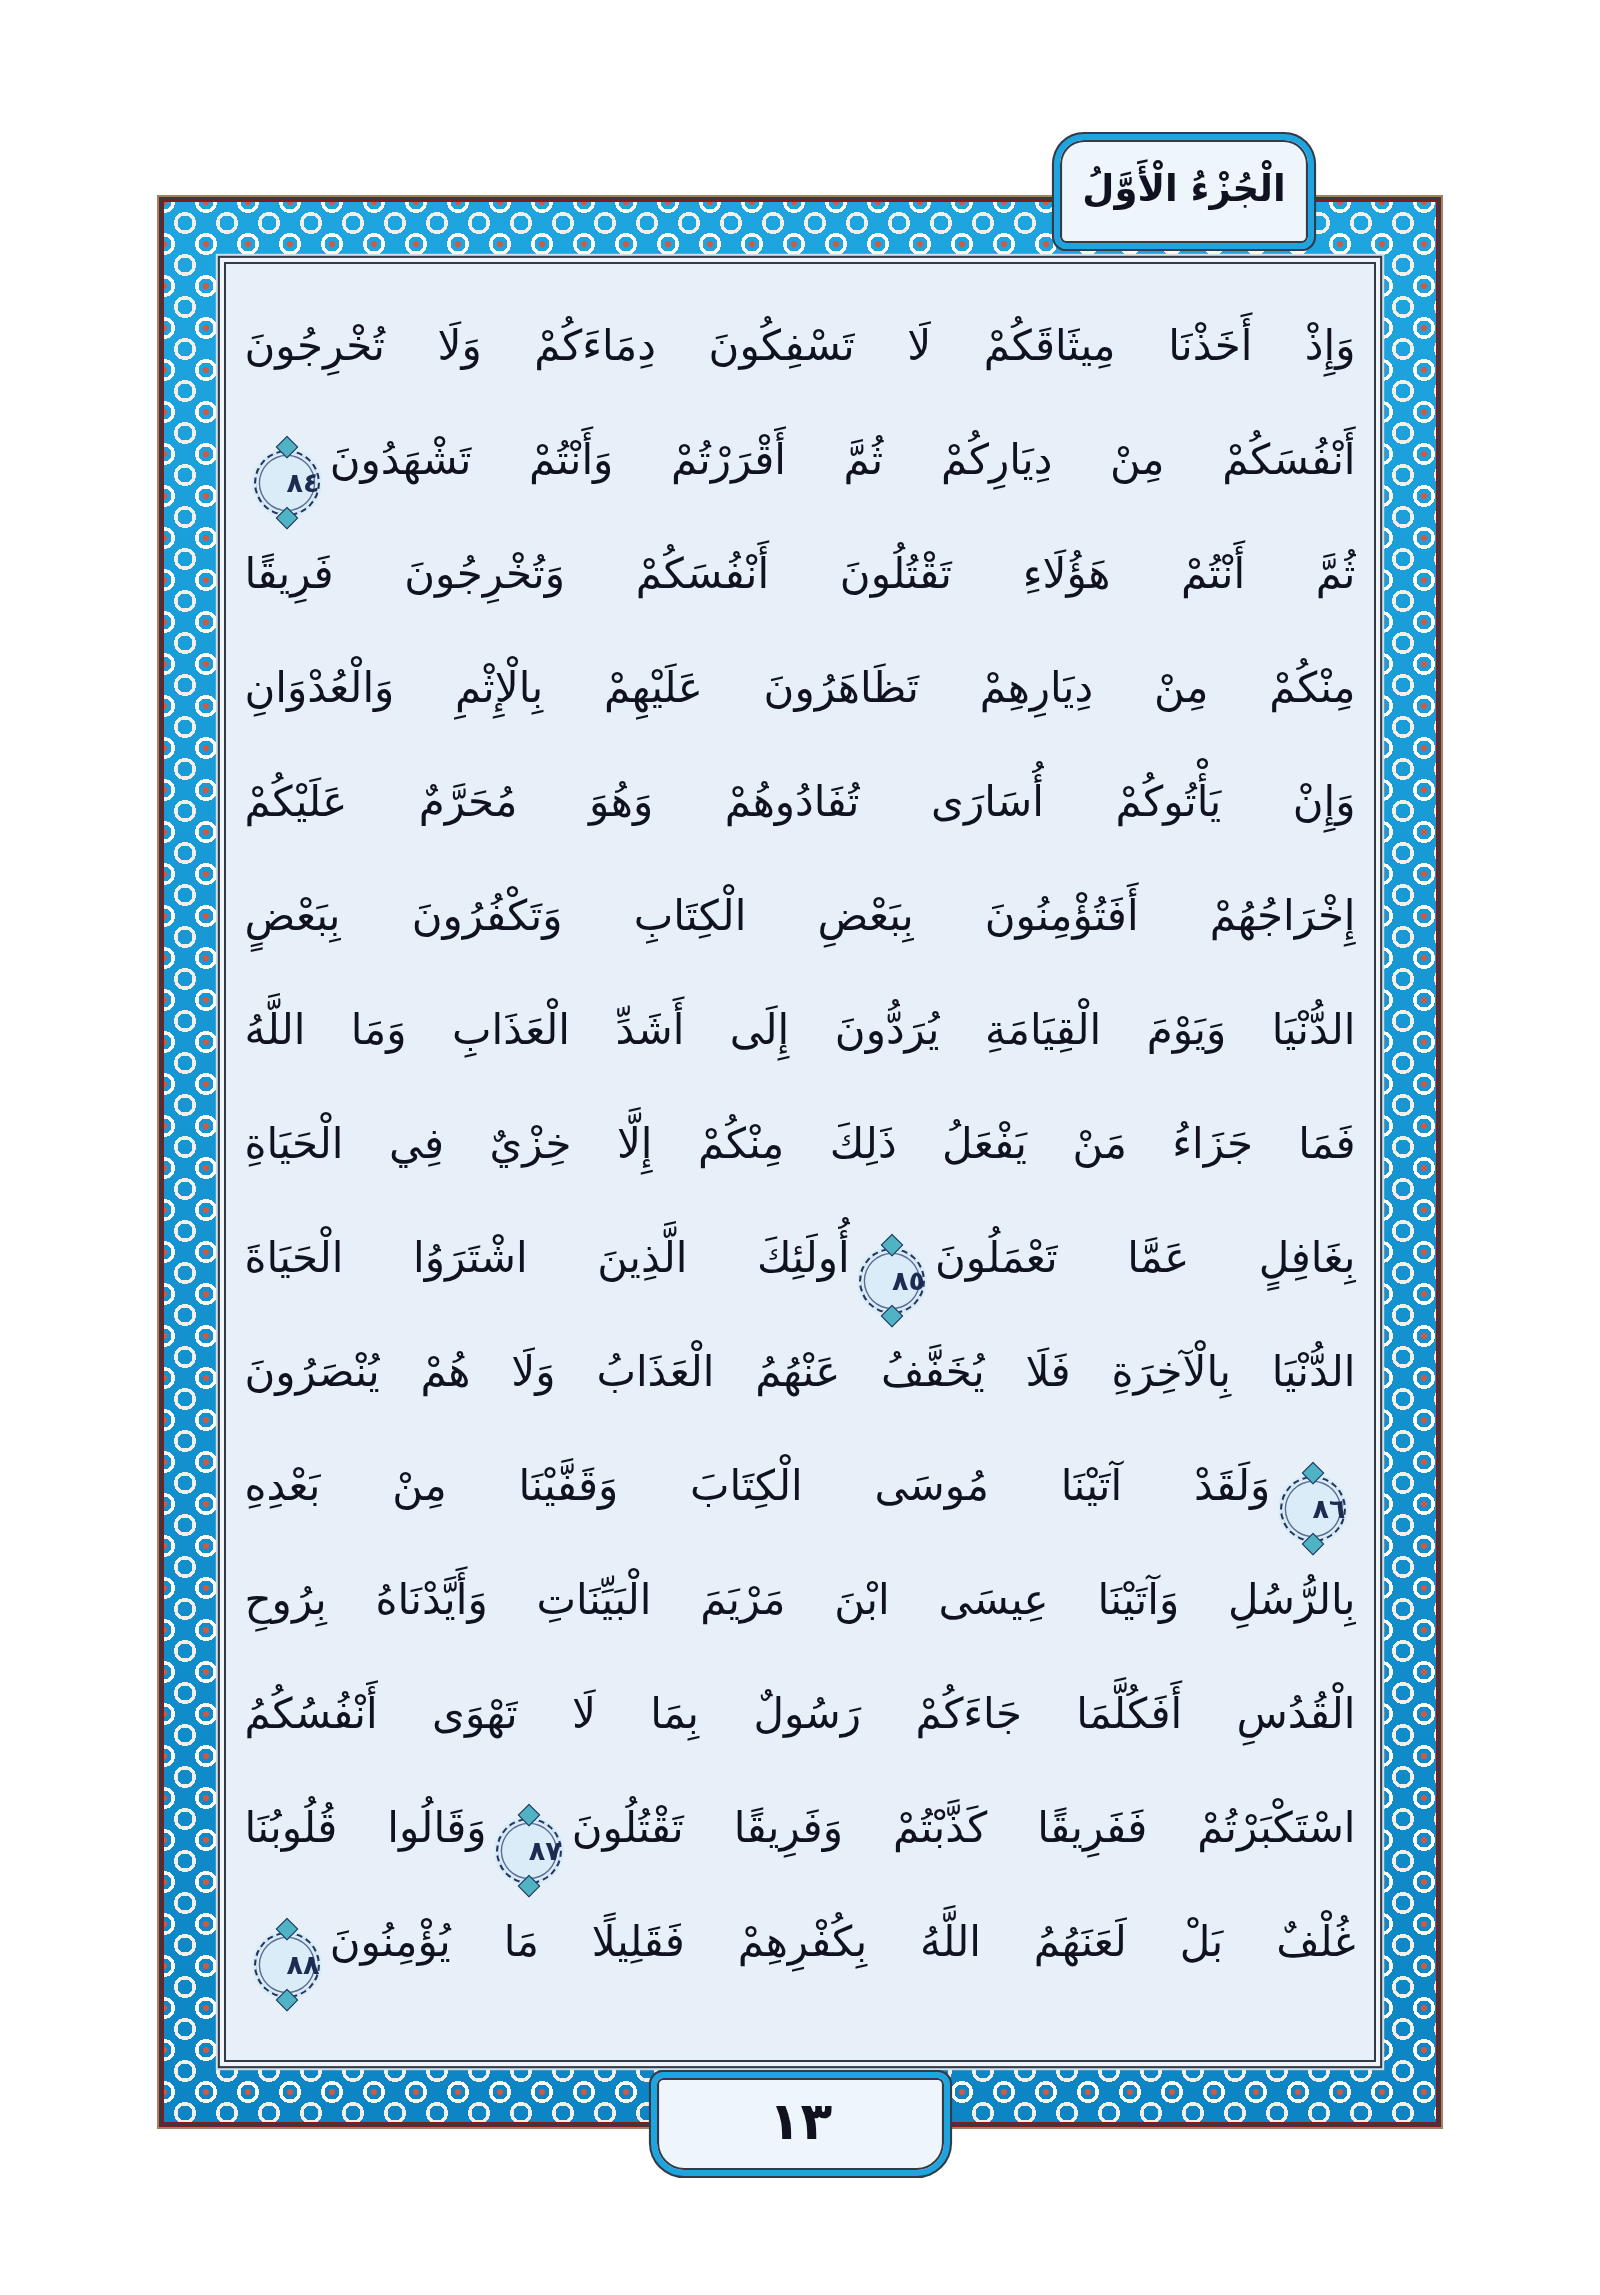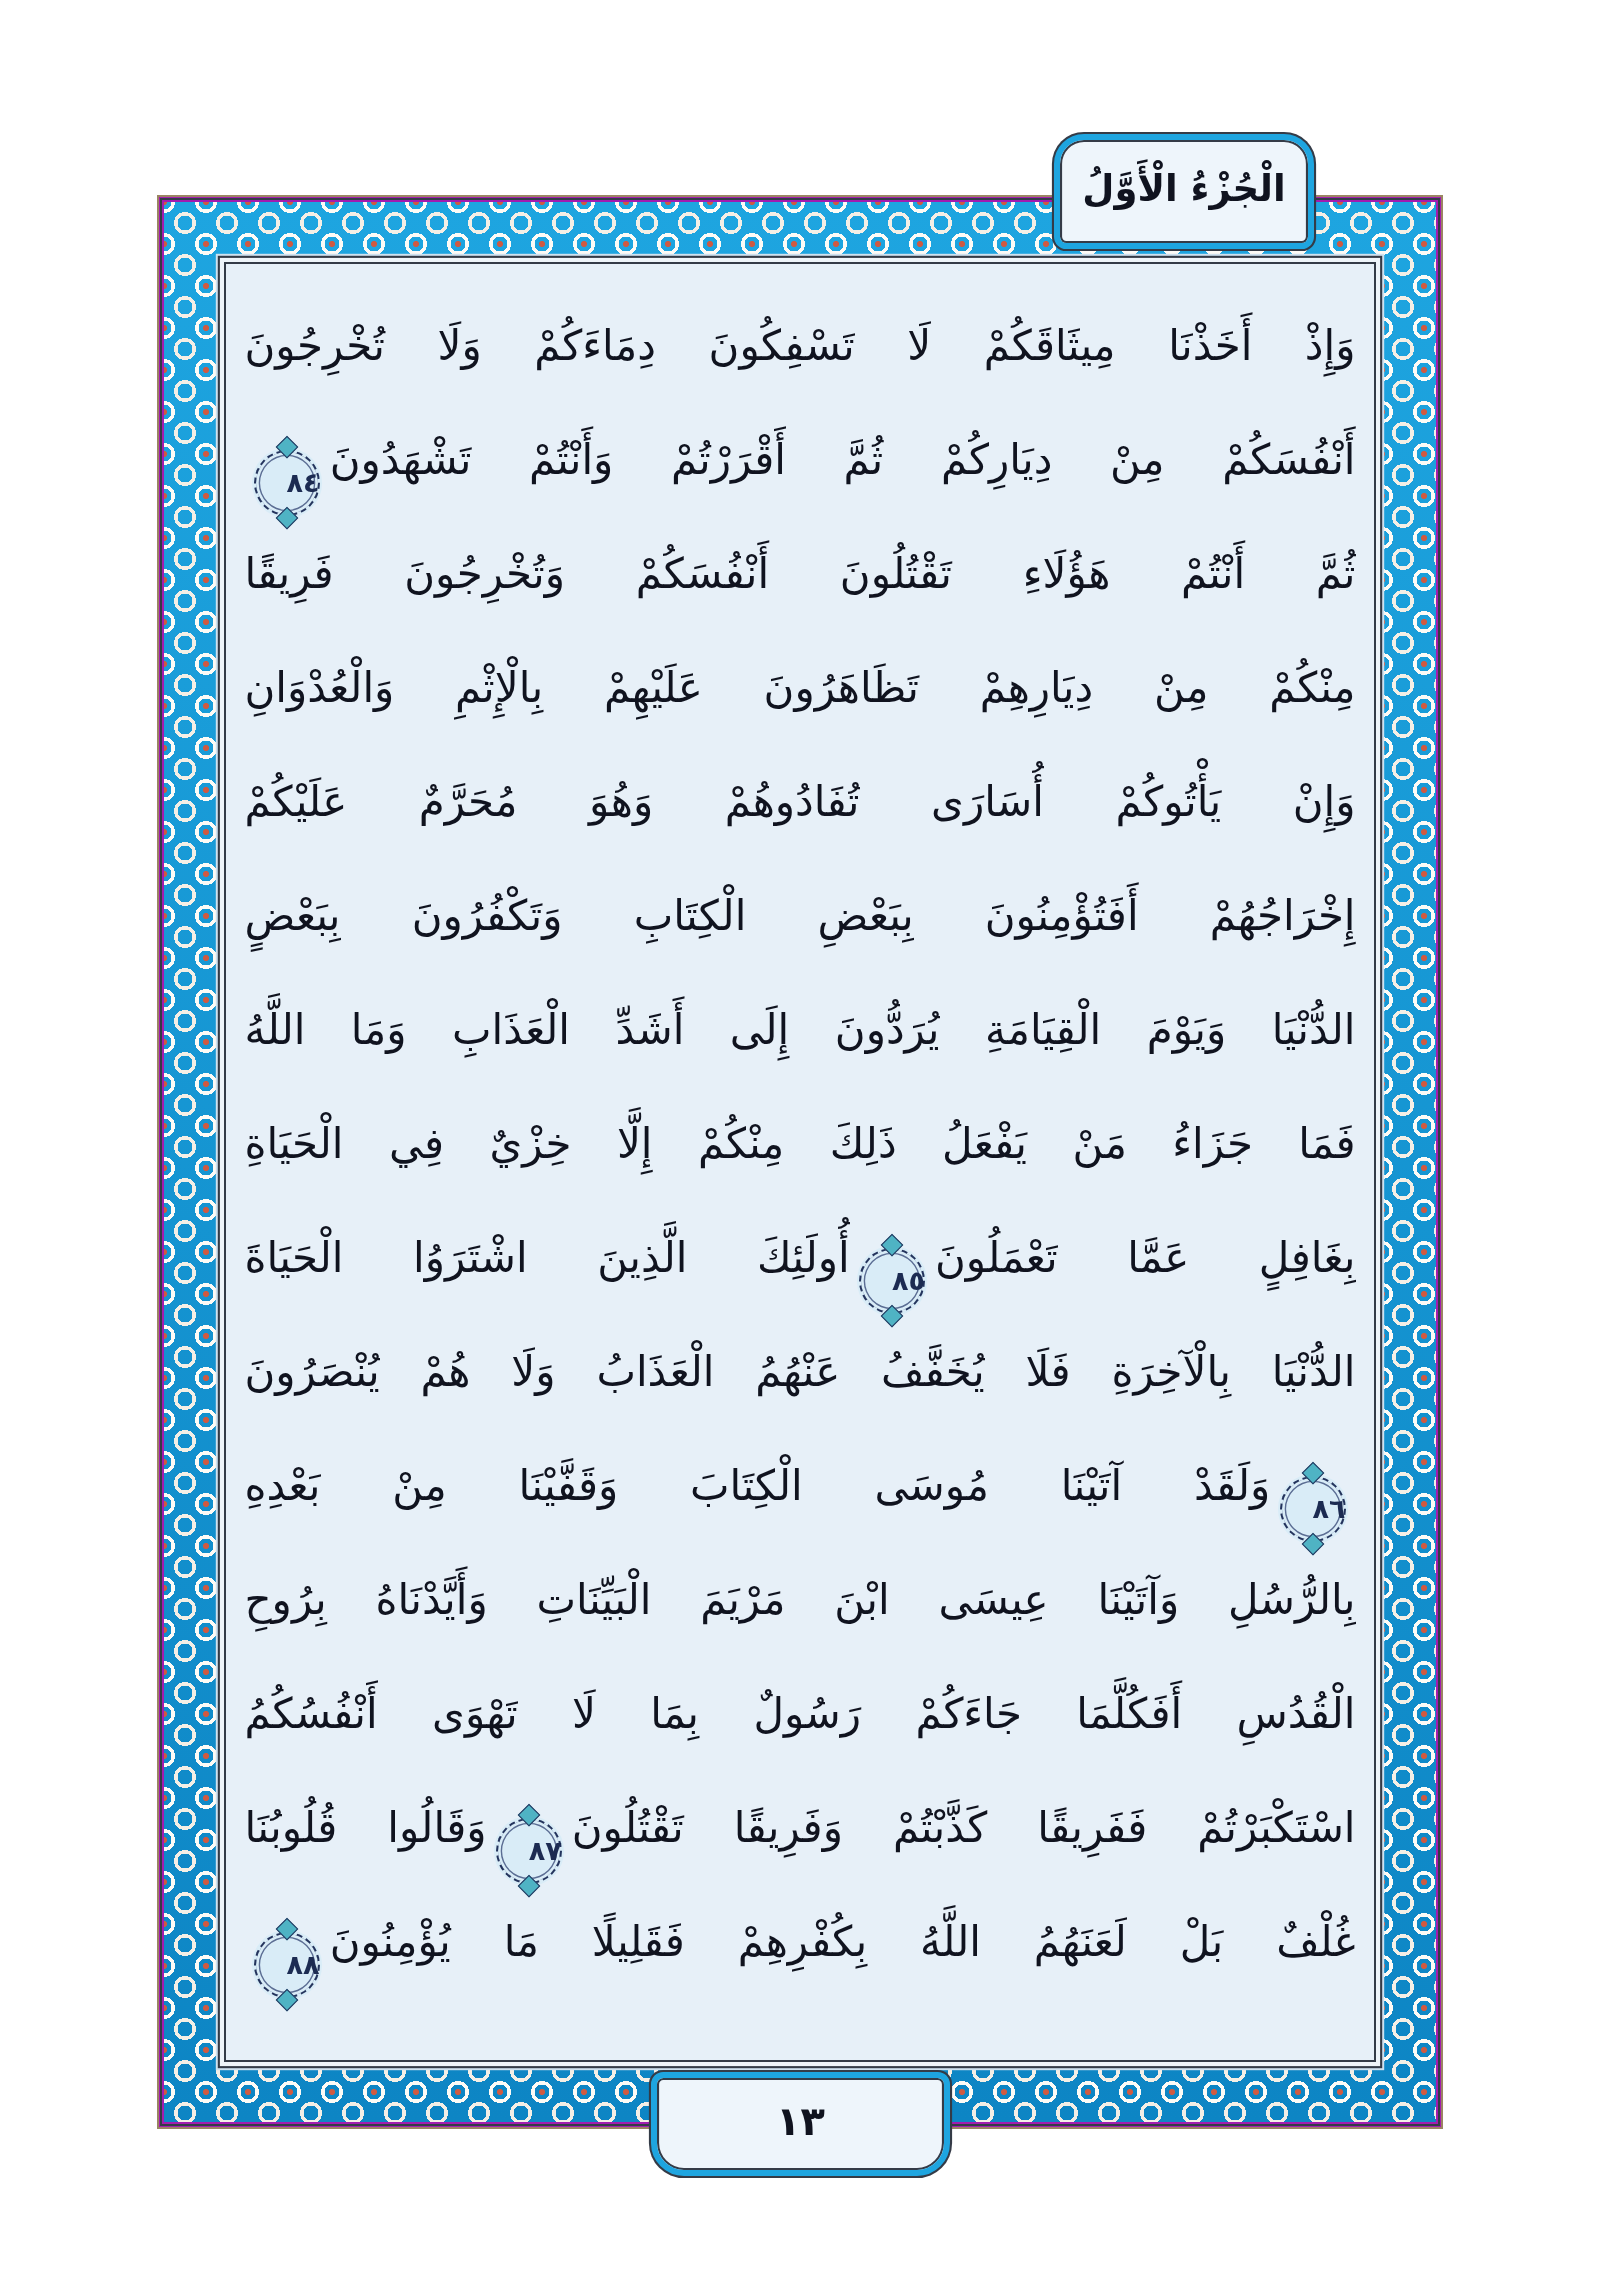--- a/index.html
+++ b/index.html
@@ -7,21 +7,21 @@
     --frame-dark:#343b47; --frame-tan:#9b8563; --tab-bg:#eef5fb;
     --roundel-bg:#d9ecf7; --roundel-ring:#23335c; --finial:#4fb3c4;
   }
   *{box-sizing:border-box;}
   html,body{margin:0;padding:0;background:#ffffff;}
   body{font-family:"DejaVu Sans",sans-serif;}
   .page{position:relative;width:1600px;height:2295px;background:#ffffff;overflow:hidden;}
 
   
   .frame{position:absolute;left:157px;top:195px;width:1286px;height:1934px;
-    border:2.7px solid var(--frame-tan);background:#a21caf;}
+    border:2.7px solid var(--frame-tan);background:#7f1d1d;}
   .frame-line{position:absolute;inset:1.4px;border:2.1px solid var(--frame-dark);}
   .band{position:absolute;inset:2.1px;
     background-color:var(--band);
     background-image:
       radial-gradient(circle, rgba(0,0,0,0) 0 7.5px, #f4efe6 7.5px 11px, rgba(0,0,0,0) 11px),
       radial-gradient(circle, #cf5a41 0 2.7px, rgba(0,0,0,0) 3.4px),
       radial-gradient(circle, rgba(0,0,0,0) 0 7.5px, #fdfbf6 7.5px 11px, rgba(0,0,0,0) 11px),
       linear-gradient(var(--band), var(--band-deep));
     background-size:42px 42px,42px 42px,42px 42px,100% 100%;
     background-position:0 0,21px 21px,21px 21px,0 0;
@@ -34,21 +34,21 @@
 
   
   .tab{position:absolute;display:flex;align-items:center;justify-content:center;
     background:var(--tab-bg);border:6.2px solid var(--band);
     box-shadow:0 0 0 2.1px var(--frame-dark), inset 0 0 0 2.1px var(--frame-dark);
     color:var(--ink);font-weight:bold;z-index:5;}
   .tab-top{border-radius:30px 30px 12.3px 12.3px;height:115px;top:134px;font-size:37px;}
   .tab-surah{left:292px;width:332px;}
   .tab-juz{left:1054px;width:260px;}
   .tab-bottom{border-radius:12.3px 12.3px 33px 33px;height:104px;top:2072px;
-    left:651px;width:299px;font-size:40px;}
+    left:651px;width:299px;font-size:52px;}
   .tab .tab-label{padding-bottom:6.8px;}
 
   
   .qarea{position:relative;width:100%;height:100%;}
   .qline{direction:rtl;text-align:justify;text-align-last:justify;
     line-height:114px;height:114px;font-size:42px;color:var(--ink);
     font-weight:500;letter-spacing:0;}
   .qtext{color:var(--ink);}
   .vmark{display:inline-flex;align-items:center;justify-content:center;
     width:66px;height:66px;border-radius:50%;background:var(--roundel-bg);

